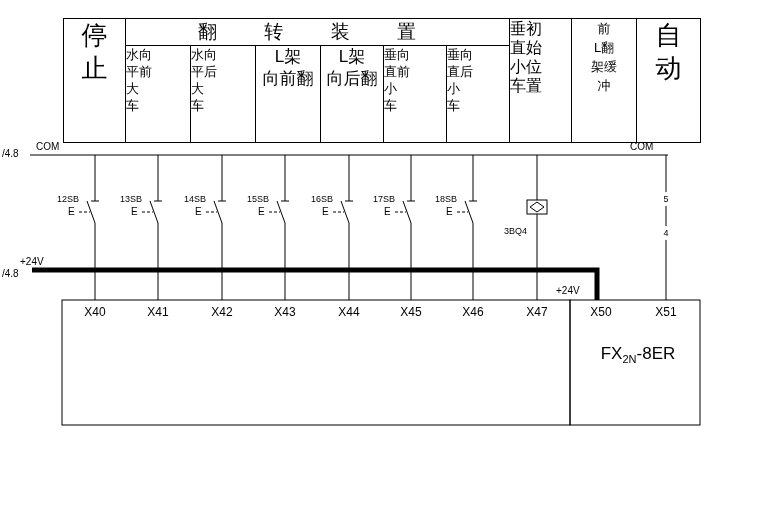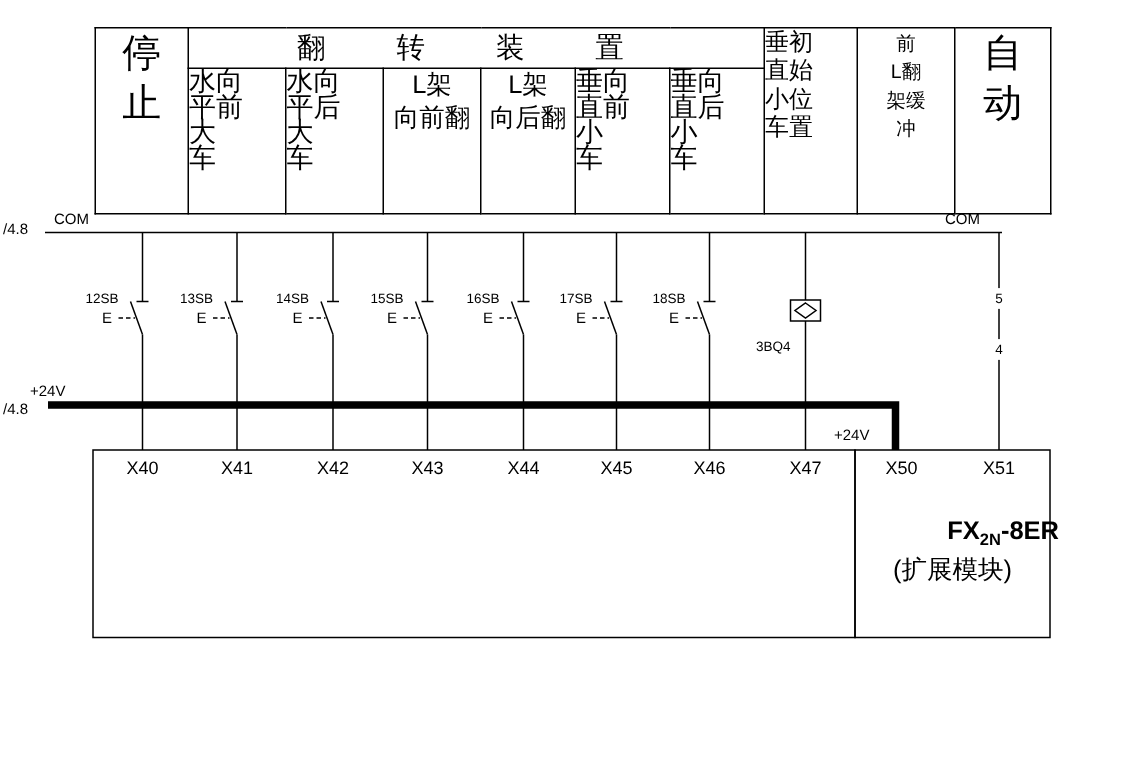--- a/index.html
+++ b/index.html
@@ -6,21 +6,21 @@
   .canvas {
     position:relative; width:761px; height:512px; background:#ffffff;
     font-family:"Liberation Sans", sans-serif; color:#000; overflow:hidden;
   }
   .lbl { position:absolute; white-space:pre-line; color:#000; }
   
   table.sig { position:absolute; left:63px; top:18px; border-collapse:collapse; table-layout:fixed; }
   table.sig td { border:1px solid #000; padding:0; vertical-align:top; overflow:hidden; }
   td.big { font-size:26px; line-height:33px; text-align:center; vertical-align:middle; white-space:pre-line; }
   td.hdrcell { font-size:19px; letter-spacing:21px; text-align:center; vertical-align:middle; white-space:nowrap; }
-  td.cell4 { font-size:18px; line-height:17px; padding:8px 0 0 12px; text-align:left; white-space:pre-line; }
+  td.cell4 { font-size:13px; line-height:17px; padding:8px 0 0 12px; text-align:left; white-space:pre-line; }
   td.cell2 { font-size:17px; line-height:22px; padding-top:14px; text-align:center; white-space:pre-line; }
   td.cellInit { font-size:16px; line-height:19px; padding:6px 0 0 10px; text-align:left; white-space:pre-line; }
   td.cellBuf { font-size:13px; line-height:19px; padding-top:14px; text-align:center; white-space:pre-line; }
   svg.wires { position:absolute; left:0; top:0; }
   svg.wires line, svg.wires polyline, svg.wires rect, svg.wires polygon { stroke:#000; fill:none; }
   svg.wires text { font-family:"Liberation Sans", sans-serif; fill:#000; stroke:none; }
   .swlbl { position:absolute; width:36px; font-size:9px; text-align:right; }
   .term { position:absolute; width:40px; font-size:12px; text-align:center; }
   .small { font-size:10px; }
   .fxsub { font-size:11px; vertical-align:-4px; }
@@ -190,16 +190,15 @@
   <div class="term" style="left:138px; top:305px;">X41</div>
   <div class="term" style="left:202px; top:305px;">X42</div>
   <div class="term" style="left:265px; top:305px;">X43</div>
   <div class="term" style="left:329px; top:305px;">X44</div>
   <div class="term" style="left:391px; top:305px;">X45</div>
   <div class="term" style="left:453px; top:305px;">X46</div>
   <div class="term" style="left:517px; top:305px;">X47</div>
   <div class="term" style="left:581px; top:305px;">X50</div>
   <div class="term" style="left:646px; top:305px;">X51</div>
 
-  <div class="lbl" style="left:570px; top:344px; width:136px; text-align:right; font-size:17px;font-weight:bold;"><span>FX</span><span class="fxsub">2N</span><span>-8ER</span></div>
-  <div class="lbl" style="left:570px; top:368px; width:130px; text-align:center; font-size:17px;">(扩展模块)</div>
+  <div class="lbl" style="left:570px; top:344px; width:136px; text-align:center; font-size:17px;"><span>FX</span><span class="fxsub">2N</span><span>-8ER</span></div>
 
 </div>
 
 </body></html>

